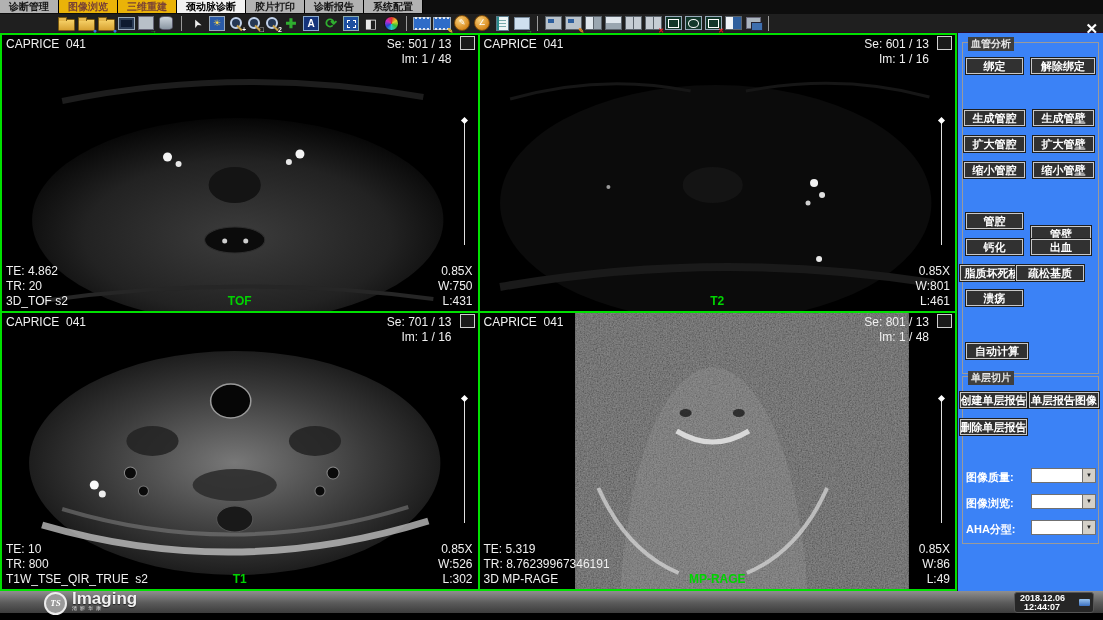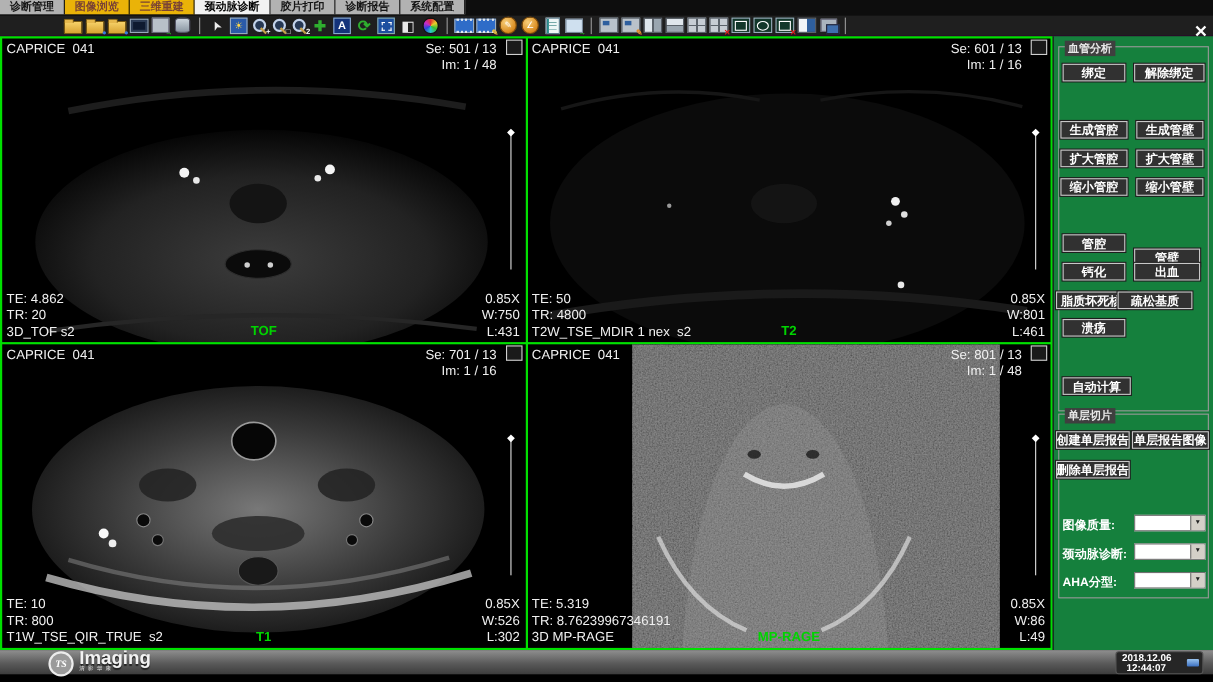--- a/index.html
+++ b/index.html
@@ -86,21 +86,21 @@
   .ov.tr{right:26px;top:2px;text-align:right;}
   .ov.bl{left:4px;bottom:2px;}
   .ov.br{right:5px;bottom:2px;text-align:right;}
   .ov.bc{left:50%;bottom:2px;transform:translateX(-50%);color:#00d400;font-weight:bold;}
   .ov span{display:block;}
   .cornerbox{position:absolute;top:1px;right:3px;width:13px;height:12px;border:1px solid #cfcfcf;background:#1a1a1a;}
   .slider{position:absolute;right:13px;top:85px;width:1px;height:125px;background:#e0e0e0;}
   .slider::before{content:"";position:absolute;left:-2px;top:-2px;width:5px;height:5px;background:#fff;transform:rotate(45deg);}
 
   
-  .panel{position:absolute;left:957px;top:0;width:146px;height:558px;background:#15803d;border-left:1px solid #1a1a1a;box-sizing:border-box;padding-left:36px;}
+  .panel{position:absolute;left:957px;top:0;width:146px;height:558px;background:#3b82f6;border-left:1px solid #1a1a1a;box-sizing:border-box;padding-left:36px;}
   .grp{position:absolute;left:4px;right:4px;border:1px solid #9a9a9a;}
   .grp .gtitle{position:absolute;top:-6px;left:5px;background:#3f3f3f;padding:0 3px;
                font-size:10px;font-weight:bold;color:#e8e8e8;}
   .pbtn{position:absolute;height:16px;background:#313131;border:1px solid #c8c8c8;box-shadow:0 0 0 1px #1e1e1e;
         color:#fff;font-size:11px;font-weight:bold;display:flex;align-items:center;justify-content:center;
         box-sizing:border-box;cursor:default;white-space:nowrap;overflow:hidden;}
   .flabel{position:absolute;left:8px;color:#fff;font-size:11px;font-weight:bold;}
   .combo{position:absolute;left:73px;width:65px;height:15px;background:#fff;border:1px solid #707070;box-sizing:border-box;}
   .combo .cval{position:absolute;left:2px;top:1px;right:13px;font-size:10px;color:#000;overflow:hidden;}
   .combo .cbtn{position:absolute;right:0;top:0;width:12px;height:13px;background:#d4d0c8;
@@ -304,25 +304,20 @@
         <circle cx="333" cy="148" r="4" fill="#f0f0f0"></circle>
           <circle cx="341" cy="160" r="3" fill="#e0e0e0"></circle>
         <circle cx="327" cy="168" r="2.5" fill="#cfcfcf"></circle>
           <circle cx="338" cy="224" r="3" fill="#e8e8e8"></circle>
         <circle cx="128" cy="152" r="2" fill="#9a9a9a"></circle>
       </svg>
       <div class="ov tl ws">CAPRICE  041</div>
       <div class="ov tr">
         <span>Se: 601 / 13</span>
         <span>Im: 1 / 16</span>
-      </div>
-      <div class="ov bl">
-        <span>TE: 50</span>
-        <span>TR: 4800</span>
-        <span class="ws">T2W_TSE_MDIR 1 nex  s2</span>
       </div>
       <div class="ov bc">T2</div>
       <div class="ov br">
         <span>0.85X</span>
         <span>W:801</span>
         <span>L:461</span>
       </div>
       <div class="cornerbox"></div>
       <div class="slider"></div>
     </div>
@@ -439,21 +434,21 @@
     </div>
     <div class="pbtn" style="left:2px;top:359px;width:67px;">创建单层报告</div>
     <div class="pbtn" style="left:71px;top:359px;width:70px;">单层报告图像</div>
     <div class="pbtn" style="left:2px;top:386px;width:67px;">删除单层报告</div>
 
     <span class="flabel" style="top:437px;">图像质量:</span>
     <div class="combo" style="top:435px;">
       <span class="cval"></span>
       <span class="cbtn">▼</span>
     </div>
-    <span class="flabel" style="top:463px;">颈动脉诊断:</span>
+    <span class="flabel" style="top:463px;">图像浏览:</span>
     <div class="combo" style="top:461px;">
       <span class="cval"></span>
       <span class="cbtn">▼</span>
     </div>
     <span class="flabel" style="top:489px;">AHA分型:</span>
     <div class="combo" style="top:487px;">
       <span class="cval"></span>
       <span class="cbtn">▼</span>
     </div>
   </div>

